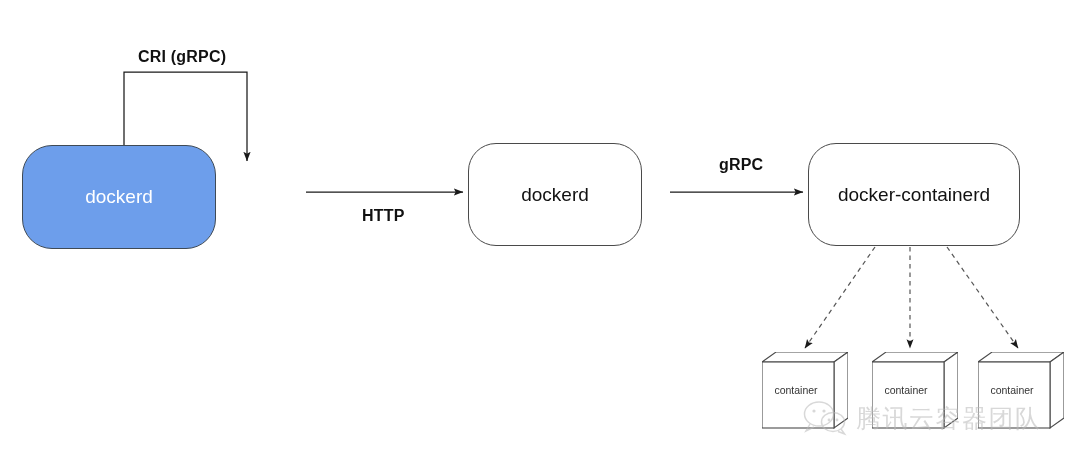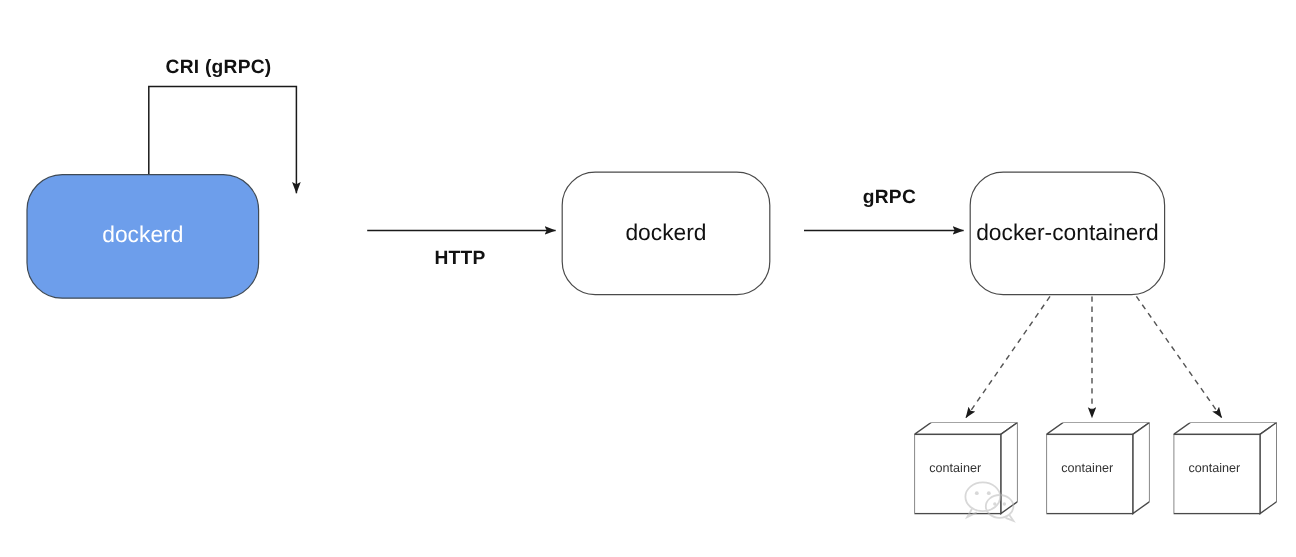--- a/index.html
+++ b/index.html
@@ -66,21 +66,21 @@
     top: 143px;
     width: 174px;
     height: 103px;
     border-radius: 28px;
     font-size: 19px;
     z-index: 2;
   }
   #containerd-node {
     left: 808px;
     top: 143px;
-    width: 163px;
+    width: 212px;
     height: 103px;
     border-radius: 28px;
     font-size: 19px;
     z-index: 2;
   }
   .edge-label {
     position: absolute;
     font-size: 16px;
     font-weight: bold;
     color: #111111;
@@ -219,15 +219,16 @@
     <svg width="44" height="36" viewBox="0 0 44 36" xmlns="http://www.w3.org/2000/svg">
       <ellipse cx="16" cy="14" rx="14.5" ry="12" fill="none" stroke="#b9b9b9" stroke-width="1.5"></ellipse>
       <path d="M7,24 L3,31 L11,27" fill="none" stroke="#b9b9b9" stroke-width="1.5"></path>
       <circle cx="11" cy="11" r="1.6" fill="#b9b9b9"></circle>
       <circle cx="21" cy="11" r="1.6" fill="#b9b9b9"></circle>
       <ellipse cx="30" cy="22" rx="11.5" ry="9.5" fill="none" stroke="#b9b9b9" stroke-width="1.5"></ellipse>
       <path d="M38,29 L41.5,34 L35,31.5" fill="none" stroke="#b9b9b9" stroke-width="1.5"></path>
       <circle cx="26" cy="20" r="1.4" fill="#b9b9b9"></circle>
       <circle cx="34" cy="20" r="1.4" fill="#b9b9b9"></circle>
     </svg>
+    <span class="wm-text">腾讯云容器团队</span>
   </div>
 
 </div>
 
 </body></html>

